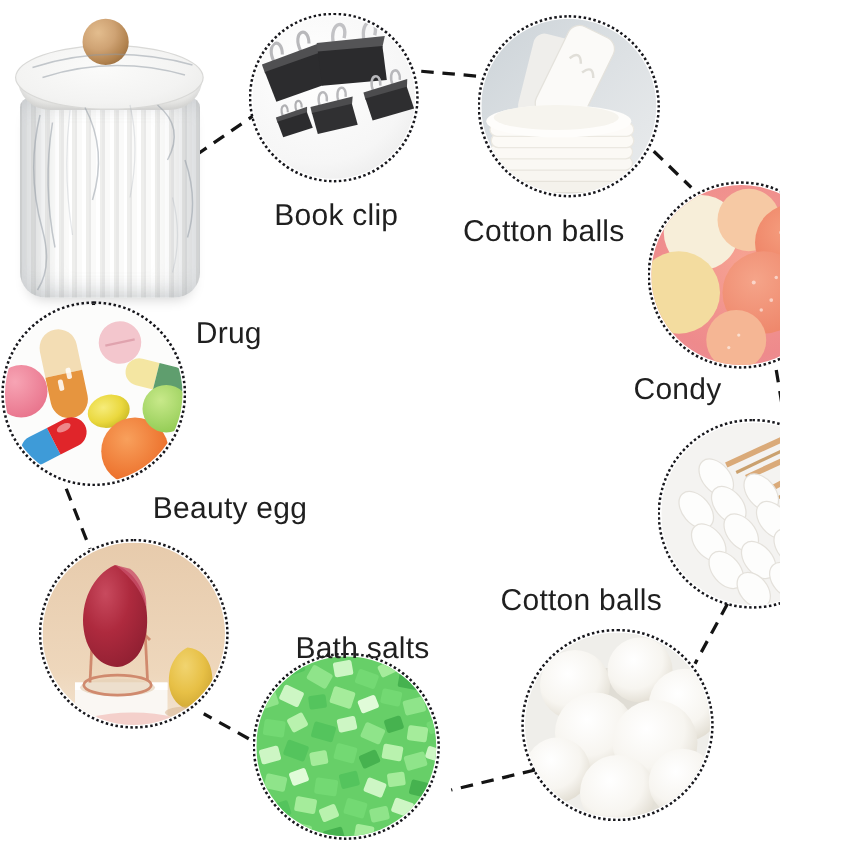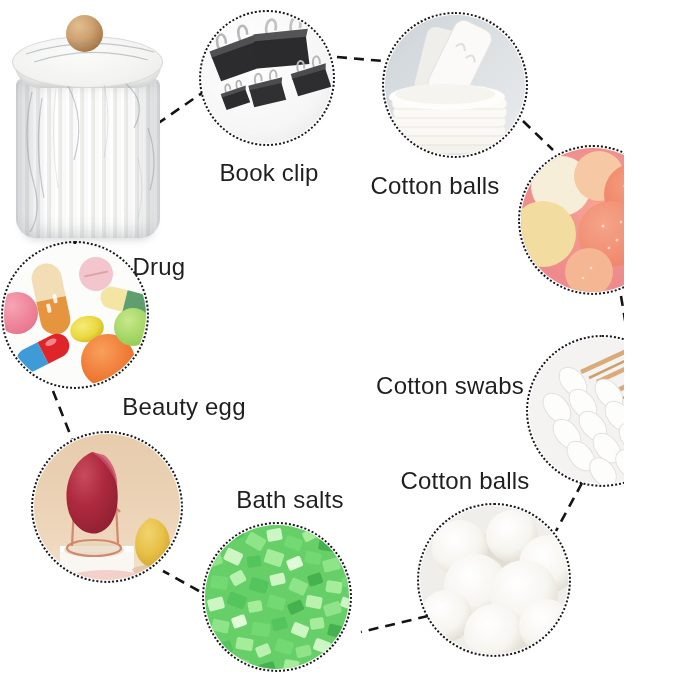--- a/index.html
+++ b/index.html
@@ -424,19 +424,19 @@
 
         <circle cx="104" cy="117" r="27" fill="url(#orangeball)"></circle>
 
         <circle cx="129" cy="83" r="19" fill="url(#greenball)"></circle>
       </svg>
     </div>
   </div>
 
   <div class="item-label" style="left:269px;top:173px;">Book clip</div>
   <div class="item-label" style="left:435px;top:186px;">Cotton balls</div>
-  <div class="item-label" style="left:450px;top:386px;">Cotton swabs</div>
+  <div class="item-label" style="left:542px;top:312px;">Condy</div>
   <div class="item-label" style="left:465px;top:481px;">Cotton balls</div>
-  <div class="item-label" style="left:290px;top:500px;">Bath salts</div>
+  <div class="item-label" style="left:290px;top:519px;">Bath salts</div>
   <div class="item-label" style="left:184px;top:407px;">Beauty egg</div>
-  <div class="item-label" style="left:159px;top:267px;">Drug</div>
+  <div class="item-label" style="left:183px;top:267px;">Drug</div>
 
 </div>
 
 </body></html>

